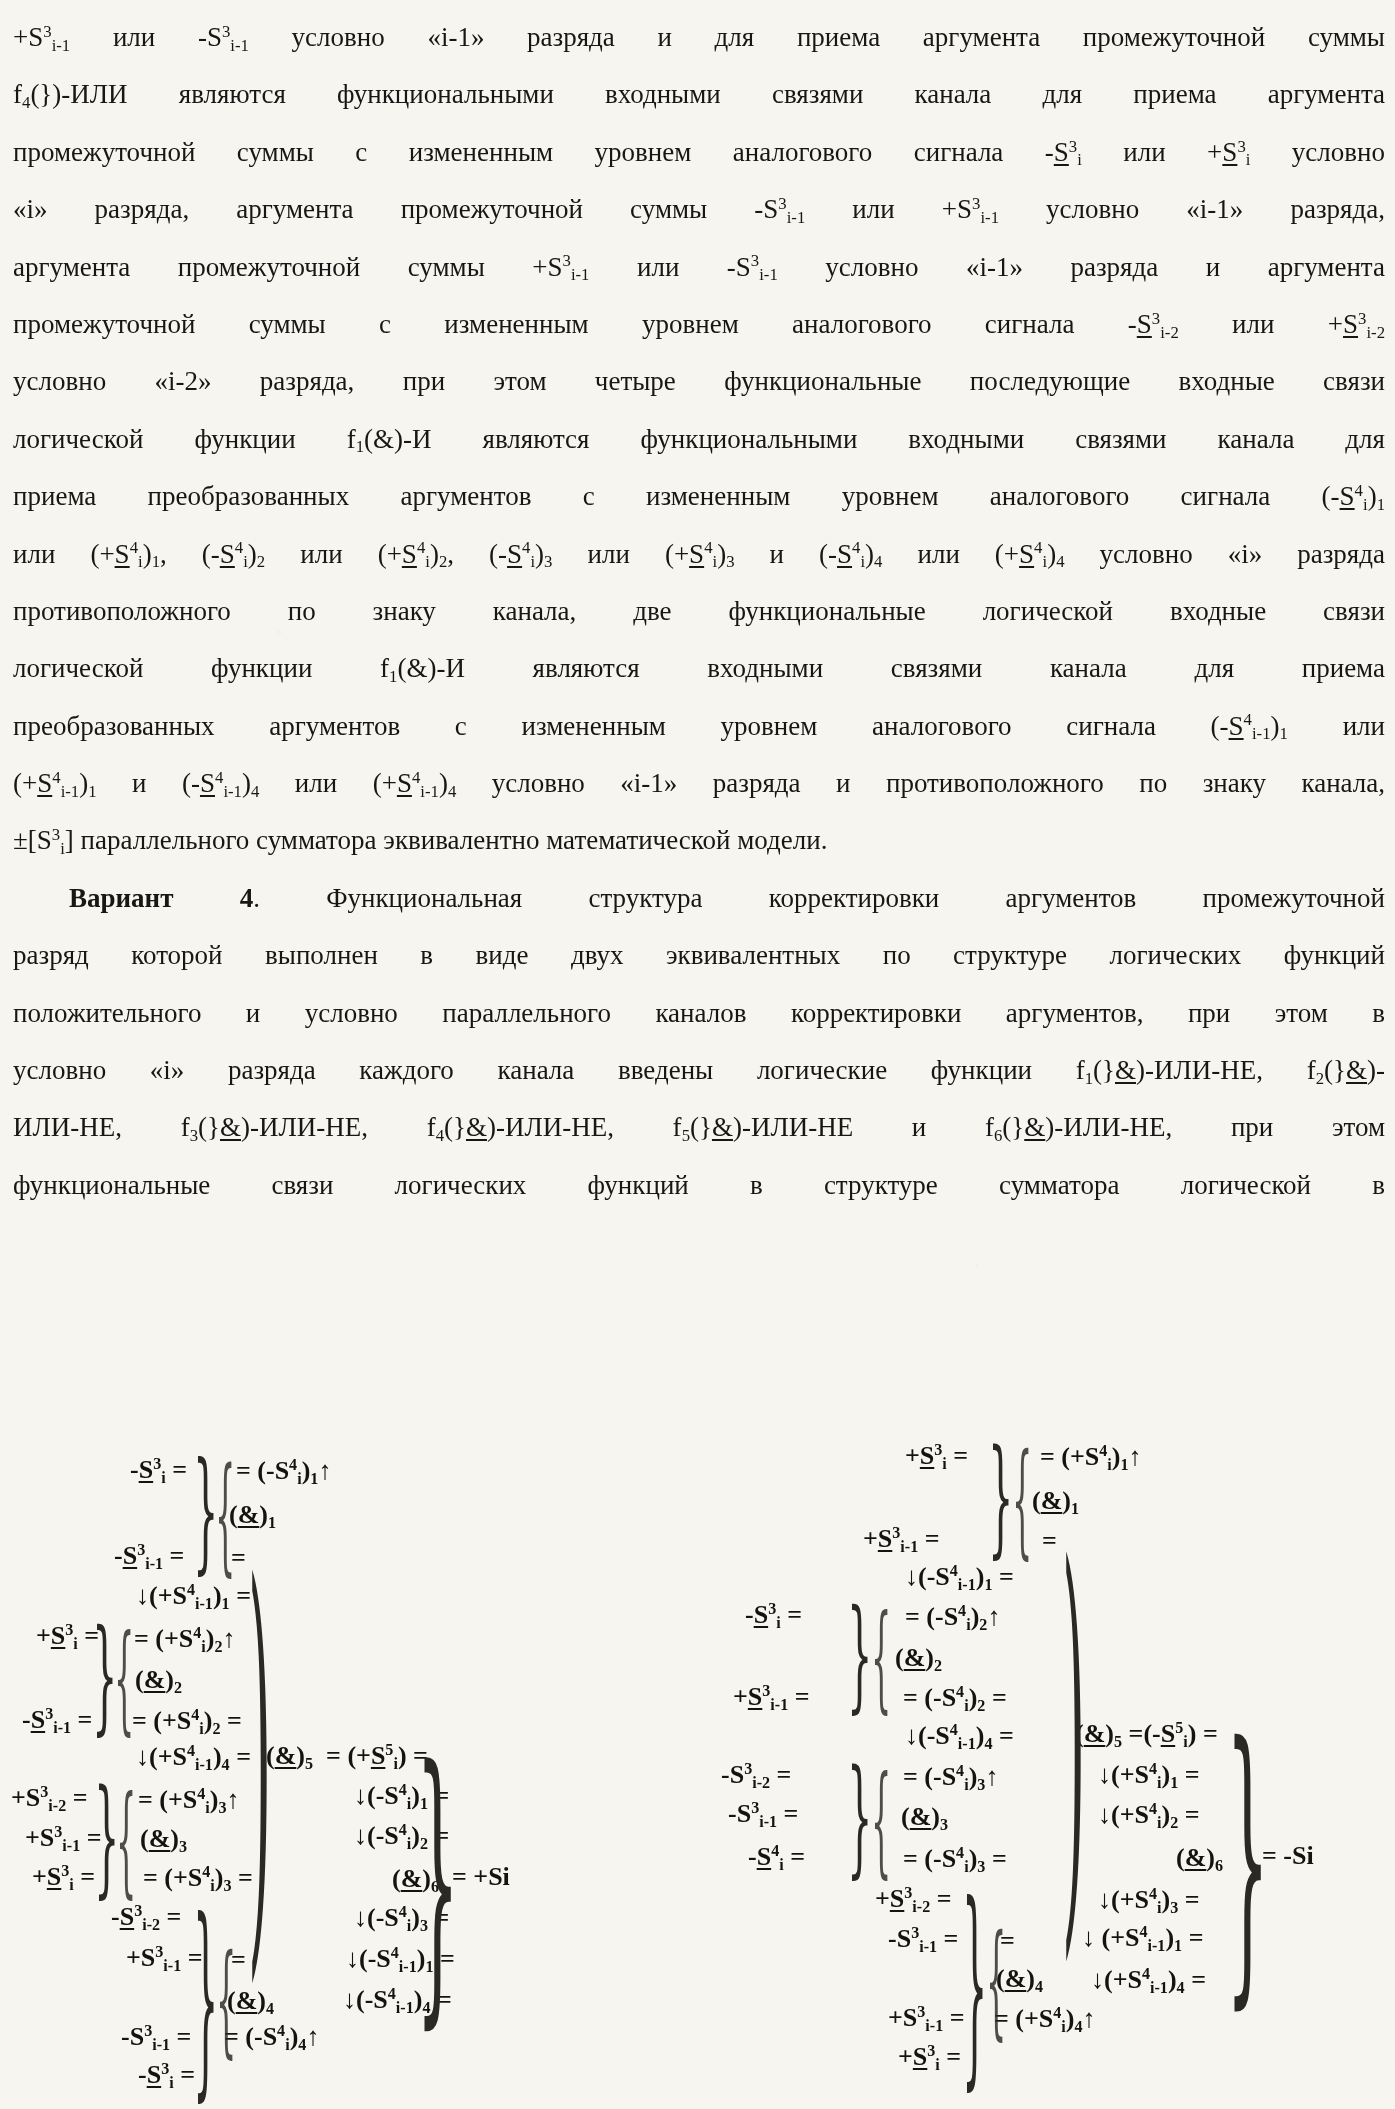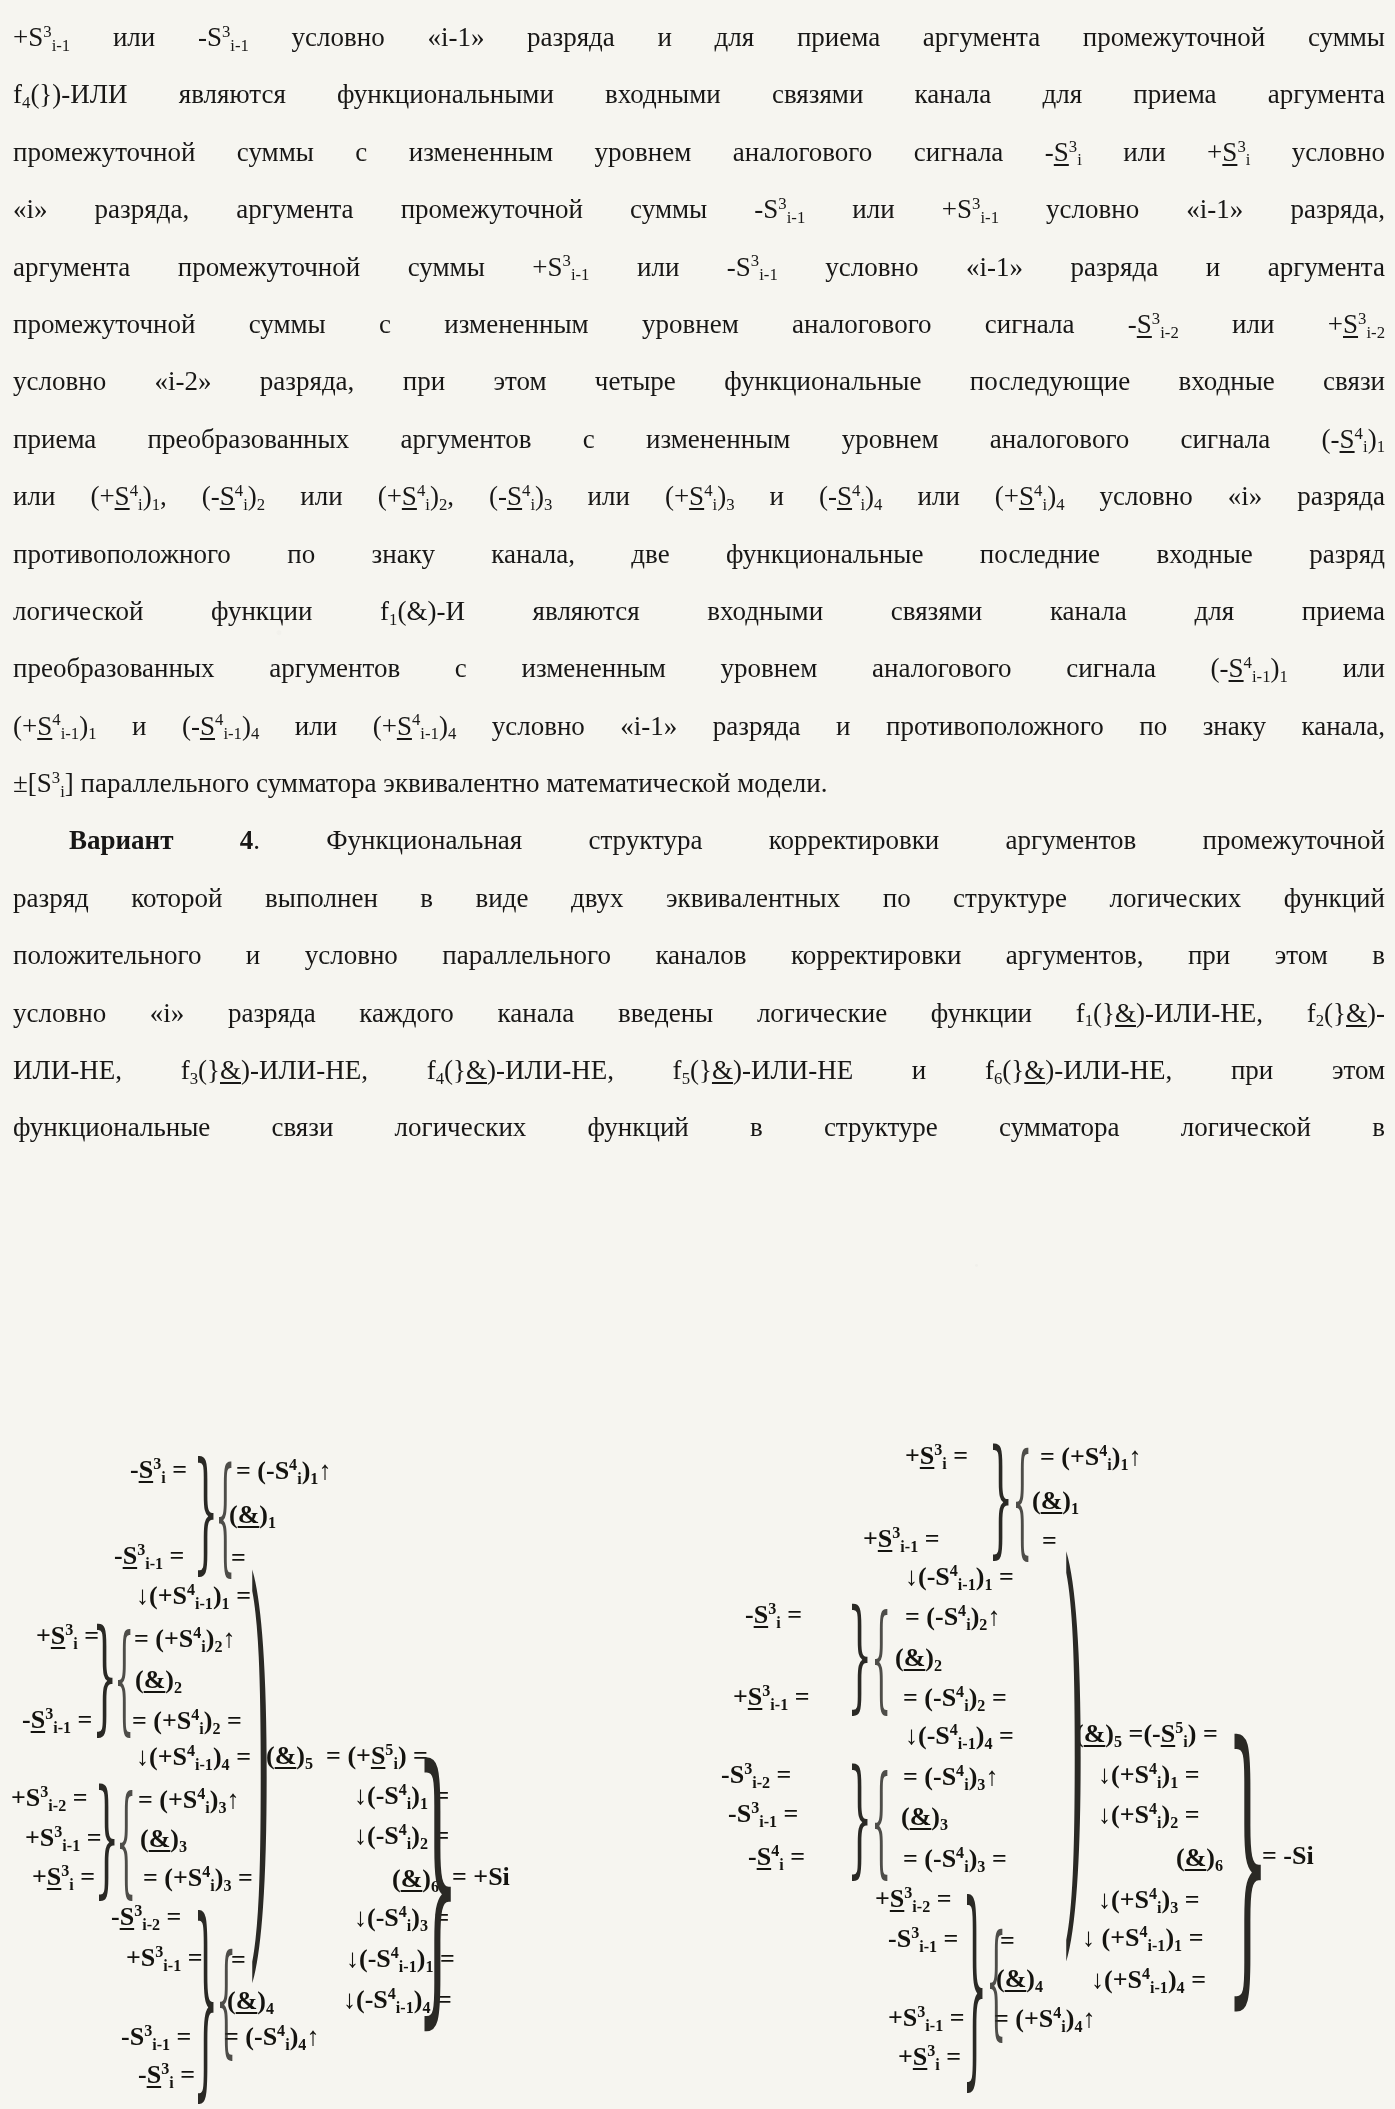--- a/index.html
+++ b/index.html
@@ -44,23 +44,24 @@
 <div class="page">
 
   <div class="textblock">
     <div class="tl">+S<sup>3</sup><sub>i-1</sub> или -S<sup>3</sup><sub>i-1</sub> условно «i-1»  разряда и    для приема аргумента промежуточной суммы</div>
     <div class="tl">f<sub>4</sub>(})-ИЛИ являются функциональными   входными связями канала для приема аргумента</div>
     <div class="tl">промежуточной суммы    с измененным уровнем аналогового сигнала -<u>S</u><sup>3</sup><sub>i</sub> или +<u>S</u><sup>3</sup><sub>i</sub> условно</div>
     <div class="tl">«i» разряда,   аргумента промежуточной суммы -S<sup>3</sup><sub>i-1</sub> или    +S<sup>3</sup><sub>i-1</sub> условно «i-1»  разряда,</div>
     <div class="tl">аргумента промежуточной суммы     +S<sup>3</sup><sub>i-1</sub> или -S<sup>3</sup><sub>i-1</sub> условно «i-1»  разряда и аргумента</div>
     <div class="tl">промежуточной суммы    с измененным уровнем аналогового сигнала -<u>S</u><sup>3</sup><sub>i-2</sub> или +<u>S</u><sup>3</sup><sub>i-2</sub></div>
     <div class="tl">условно «i-2»  разряда, при этом четыре функциональные последующие входные связи</div>
+    <div class="tl">логической функции  f<sub>1</sub>(&amp;)-И являются   функциональными входными связями канала для</div>
     <div class="tl">приема преобразованных аргументов   с измененным уровнем аналогового сигнала (-<u>S</u><sup>4</sup><sub>i</sub>)<sub>1</sub></div>
     <div class="tl">или (+<u>S</u><sup>4</sup><sub>i</sub>)<sub>1</sub>, (-<u>S</u><sup>4</sup><sub>i</sub>)<sub>2</sub> или (+<u>S</u><sup>4</sup><sub>i</sub>)<sub>2</sub>,  (-<u>S</u><sup>4</sup><sub>i</sub>)<sub>3</sub> или (+<u>S</u><sup>4</sup><sub>i</sub>)<sub>3</sub> и (-<u>S</u><sup>4</sup><sub>i</sub>)<sub>4</sub> или  (+<u>S</u><sup>4</sup><sub>i</sub>)<sub>4</sub> условно «i»  разряда</div>
-    <div class="tl">противоположного  по  знаку  канала,  две  функциональные  последние  входные  разряд</div>
+    <div class="tl">противоположного  по  знаку  канала,  две  функциональные  логической  входные  связи</div>
     <div class="tl">логической  функции    f<sub>1</sub>(&amp;)-И  являются  входными  связями  канала  для  приема</div>
     <div class="tl">преобразованных аргументов    с измененным уровнем аналогового сигнала (-<u>S</u><sup>4</sup><sub>i-1</sub>)<sub>1</sub> или</div>
     <div class="tl">(+<u>S</u><sup>4</sup><sub>i-1</sub>)<sub>1</sub> и (-<u>S</u><sup>4</sup><sub>i-1</sub>)<sub>4</sub> или  (+<u>S</u><sup>4</sup><sub>i-1</sub>)<sub>4</sub> условно «i-1»  разряда и  противоположного по знаку канала,</div>
     <div class="tl short">±[S<sup>3</sup><sub>i</sub>] параллельного сумматора эквивалентно математической модели.</div>
     <div class="tl indent"><b>Вариант 4</b>. Функциональная структура корректировки аргументов промежуточной</div>
     <div class="tl">разряд которой выполнен в виде двух эквивалентных по структуре логических функций</div>
     <div class="tl">положительного и условно параллельного каналов корректировки аргументов, при этом в</div>
     <div class="tl">условно «i»  разряда каждого канала  введены   логические функции f<sub>1</sub>(}<u>&amp;</u>)-ИЛИ-НЕ,   f<sub>2</sub>(}<u>&amp;</u>)-</div>
     <div class="tl">ИЛИ-НЕ,  f<sub>3</sub>(}<u>&amp;</u>)-ИЛИ-НЕ,  f<sub>4</sub>(}<u>&amp;</u>)-ИЛИ-НЕ,  f<sub>5</sub>(}<u>&amp;</u>)-ИЛИ-НЕ  и  f<sub>6</sub>(}<u>&amp;</u>)-ИЛИ-НЕ,  при  этом</div>
     <div class="tl">функциональные связи логических функций в структуре сумматора логической  в</div>

